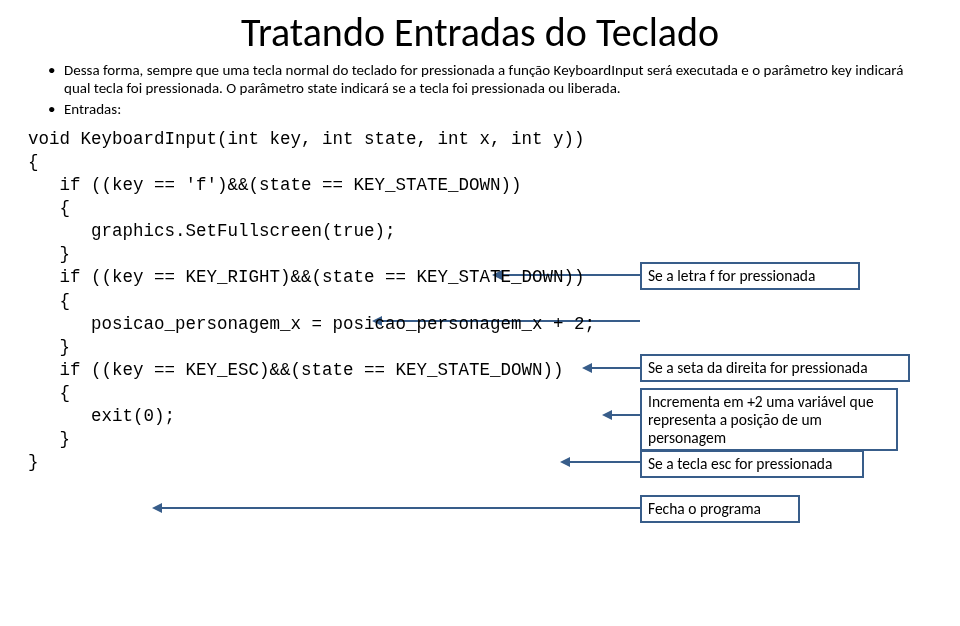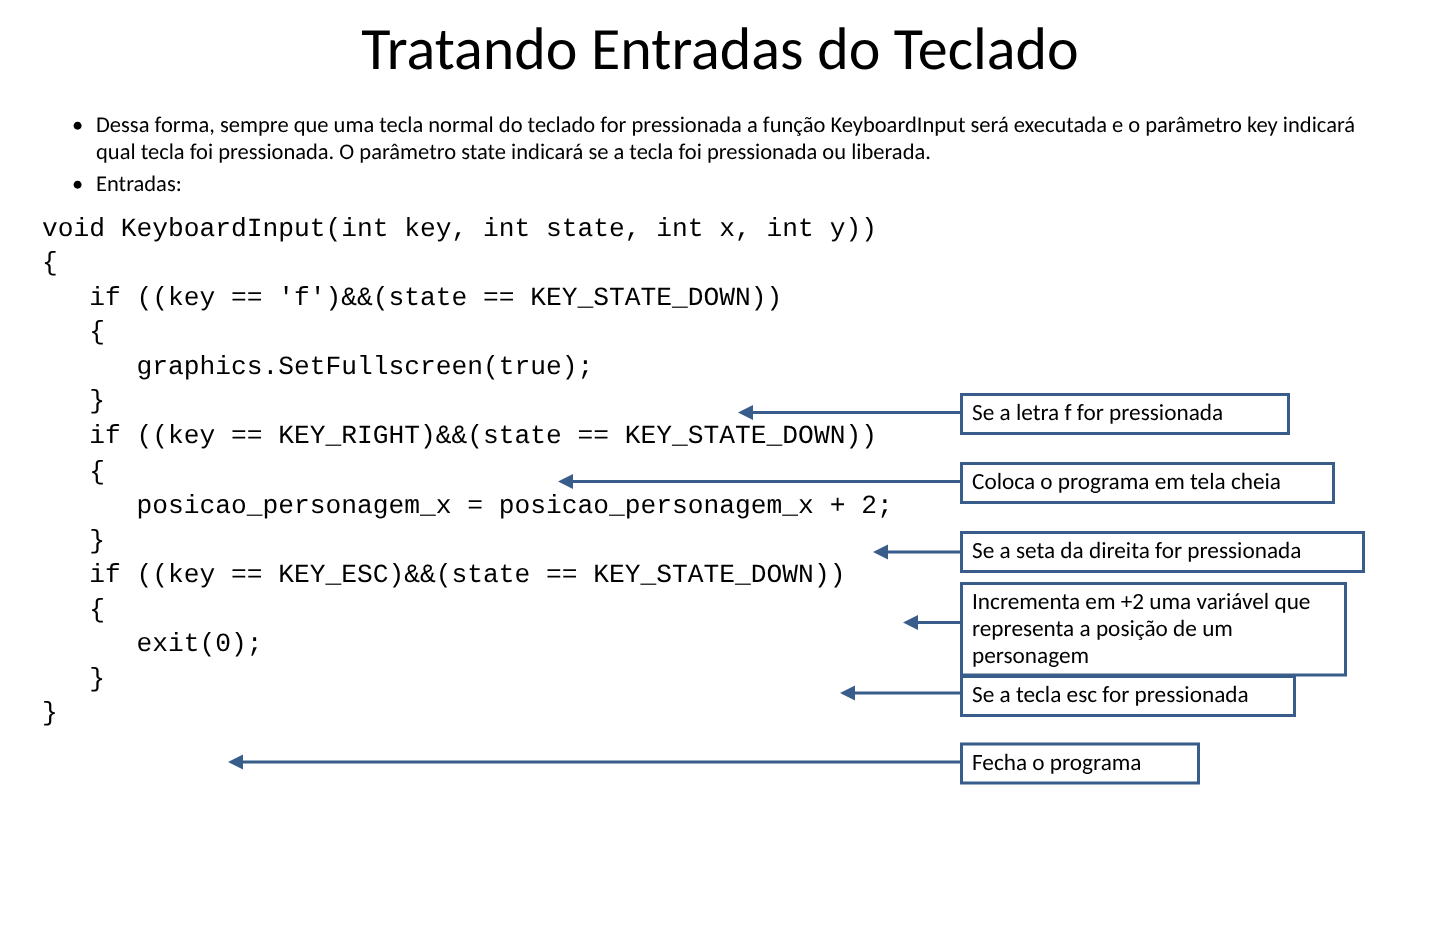--- a/index.html
+++ b/index.html
@@ -10,21 +10,21 @@
     font-family: Calibri, "Segoe UI", Arial, sans-serif;
     color: #000;
     position: relative;
     overflow: hidden;
     padding: 8px 28px 12px 28px;
   }
   .title {
     font-size: 40px;
     font-weight: 400;
     text-align: center;
-    margin-bottom: 18px;
+    margin-bottom: 4px;
     letter-spacing: 0px;
   }
   .bullets {
     padding-left: 20px;
     font-size: 15px;
     line-height: 1.22;
     margin-bottom: 10px;
   }
   .bullets li { margin-bottom: 2px; list-style: none; position: relative; padding-left: 16px; }
   .bullets li::before {
@@ -102,21 +102,20 @@
 <span>      exit(0);</span>
 <span>   }</span>
 <span>}</span></div>
 
 <div class="annot-container">
 
   <div class="arrow" style="left:500px; top:274px; width:140px;"></div>
   <div class="annot" style="left:640px; top:262px; width:220px;">Se a letra f for pressionada</div>
 
   <div class="arrow" style="left:380px; top:320px; width:260px;"></div>
-  <div class="annot" style="left:640px; top:308px; width:250px;">Coloca o programa em tela cheia</div>
 
   <div class="arrow" style="left:590px; top:367px; width:50px;"></div>
   <div class="annot" style="left:640px; top:354px; width:270px;">Se a seta da direita for pressionada</div>
 
   <div class="arrow" style="left:610px; top:414px; width:30px;"></div>
   <div class="annot" style="left:640px; top:388px; width:258px;">Incrementa em +2 uma variável que representa a posição de um personagem</div>
 
   <div class="arrow" style="left:568px; top:461px; width:72px;"></div>
   <div class="annot" style="left:640px; top:450px; width:224px;">Se a tecla esc for pressionada</div>
 

